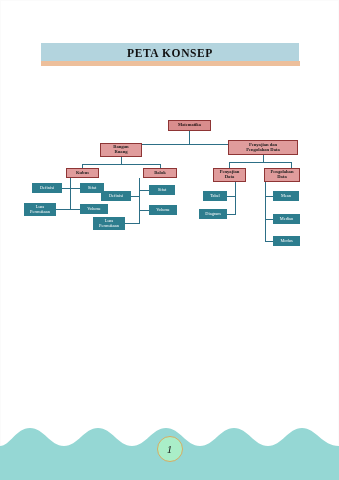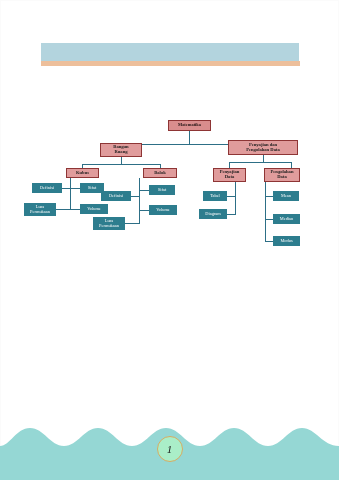--- a/index.html
+++ b/index.html
@@ -79,20 +79,21 @@
 </style>
 </head>
 <body>
 
 <div class="page">
 
   <div class="page-edge"></div>
 
   <div class="banner"></div>
   <div class="banner-shadow"></div>
+  <div class="banner-title">PETA KONSEP</div>
 
   <div class="map">
 
     <div class="node pink-dark" style="left:168px;top:120px;width:43px;height:11px;">
       <span>Matematika</span>
     </div>
 
     <div class="ln v" style="left:189px;top:131px;height:13px;"></div>
 
     <div class="ln h" style="left:121px;top:144px;width:142px;"></div>

